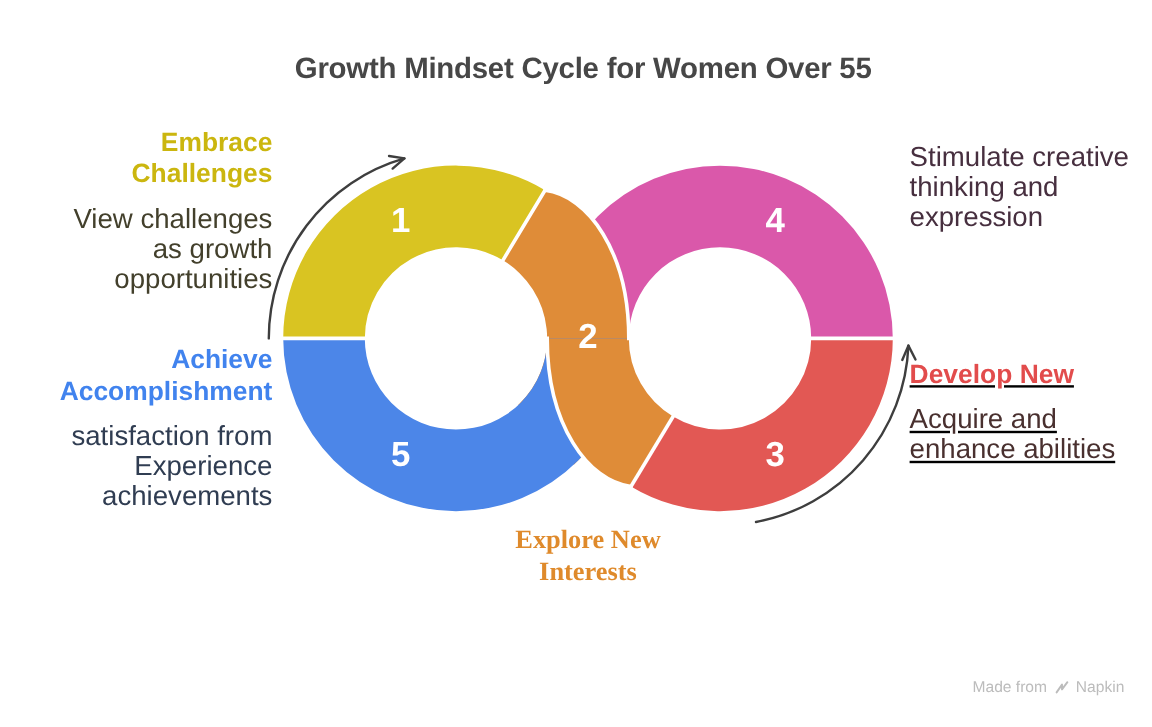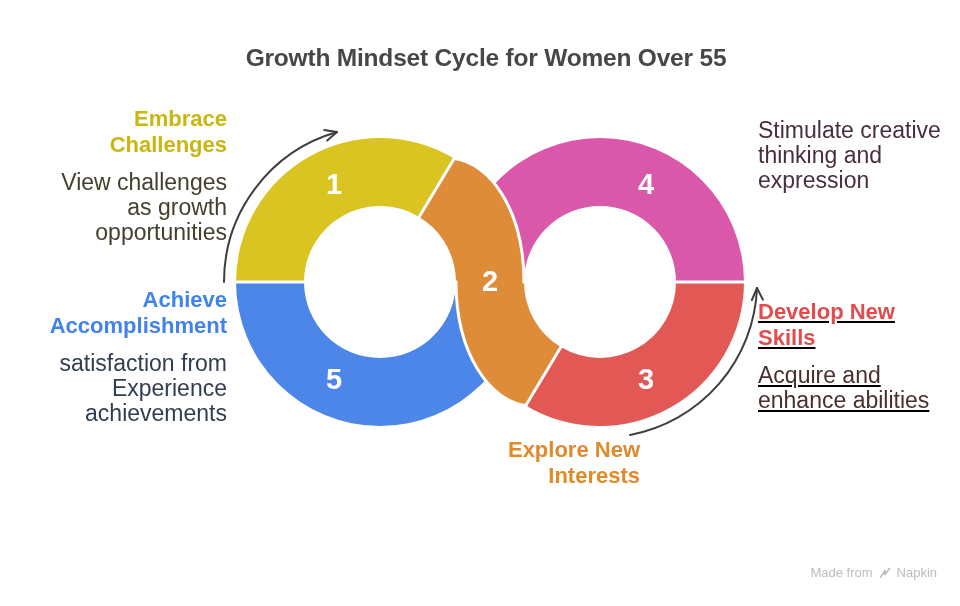--- a/index.html
+++ b/index.html
@@ -6,21 +6,21 @@
   .canvas{position:relative;width:960px;height:606px;background:#ffffff;overflow:hidden;
           font-family:"Liberation Sans",sans-serif;}
   .page-title{position:absolute;top:44px;left:0;width:900px;text-align:center;
               font-size:24.5px;font-weight:700;letter-spacing:-0.2px;margin-left:36px;}
   .diagram-svg{position:absolute;left:0;top:0;}
   .label{position:absolute;}
   .label .head{font-size:22px;line-height:26px;font-weight:700;}
   .label .desc{font-size:23px;line-height:25px;margin-top:12px;}
   .align-right{text-align:right;}
   .align-left{text-align:left;}
-  .align-center{text-align:right;}
+  .align-center{text-align:center;font-family:Liberation Serif, serif;}
   .lbl-embrace{left:2px;top:106px;width:225px;}
   .lbl-achieve{left:2px;top:287px;width:225px;}
   .lbl-explore{left:340px;top:437px;width:300px;}
   .lbl-explore .desc{margin-top:16px;}
   .lbl-foster{left:758px;top:106px;width:200px;}
   .lbl-develop{left:758px;top:299px;width:200px;text-decoration:underline;}
   .watermark{position:absolute;right:23px;top:565px;display:flex;align-items:center;gap:5px;
              font-size:13px;}
   .num{font-size:29px;font-weight:700;font-family:"Liberation Sans",sans-serif;}
 </style>
@@ -107,21 +107,20 @@
     <div class="desc" style="color: rgb(71, 47, 63);">
       <div>Stimulate creative</div>
       <div>thinking and</div>
       <div>expression</div>
     </div>
   </div>
 
   <div class="label lbl-develop align-left">
     <div class="head" style="color: rgb(226, 76, 76);">
       <div>Develop New</div>
-      <div>Skills</div>
     </div>
     <div class="desc" style="color: rgb(73, 48, 47);">
       <div>Acquire and</div>
       <div>enhance abilities</div>
     </div>
   </div>
 
   <div class="watermark" style="color: rgb(188, 188, 188);">
     <span>Made from</span>
     <svg width="14" height="14" viewBox="0 0 14 14">

